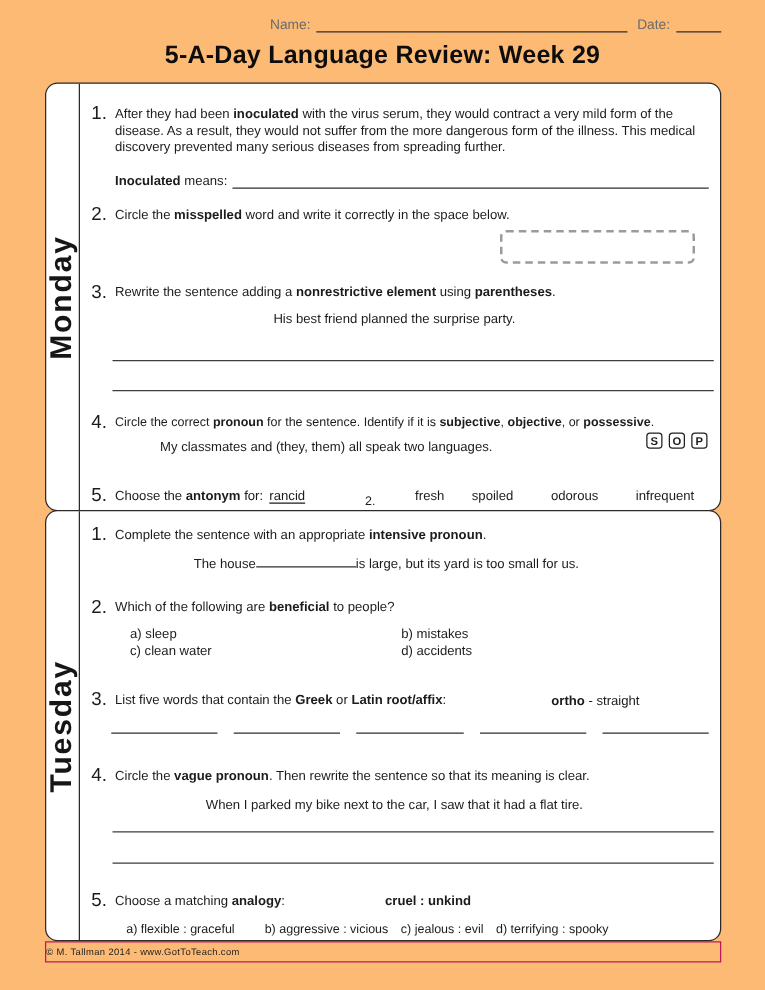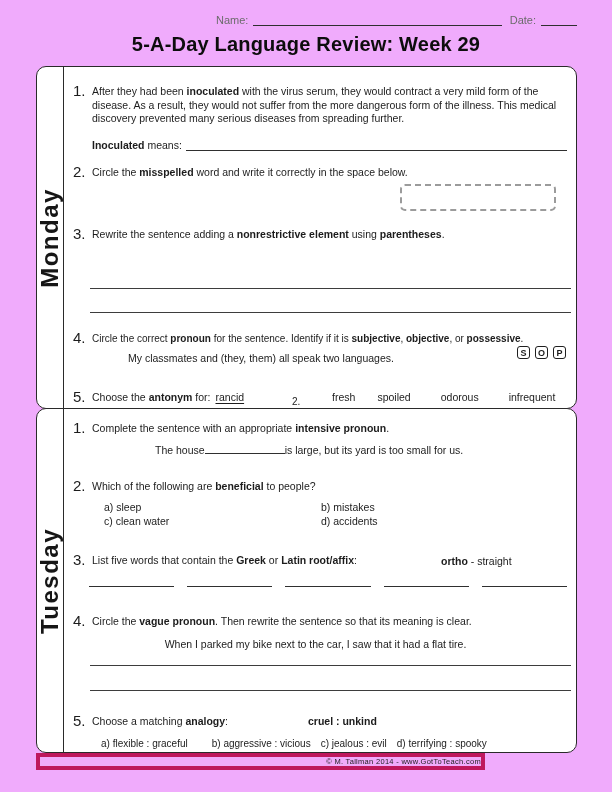--- a/index.html
+++ b/index.html
@@ -1,17 +1,17 @@
 <!DOCTYPE html>
 <html><head>
 <meta charset="utf-8">
 <style>
 *{box-sizing:border-box;margin:0;padding:0}
 html,body{background:#ffffff}
-.page{position:relative;width:612px;height:792px;margin:0 auto;background:#f0abfc;font-family:"Liberation Sans","DejaVu Sans",sans-serif;color:#1c1c1c;overflow:hidden}
+.page{position:relative;width:612px;height:792px;margin:0 auto;background:#fdba74;font-family:"Liberation Sans","DejaVu Sans",sans-serif;color:#1c1c1c;overflow:hidden}
 .name-row{position:absolute;top:13px;left:216px;right:35px;display:flex;align-items:flex-end;font-size:11px;color:#6b6b6b}
 .blank{display:inline-block;border-bottom:1.3px solid #2f2f2f}
 .name-blank{flex:1;height:13px;margin:0 8px 0 5px}
 .date-blank{width:36px;height:13px;margin-left:5px}
 .title-wrap{position:absolute;top:33px;left:0;width:100%;text-align:center}
 .title{display:inline-block;font-size:20px;font-weight:700;border-bottom:2px solid #111;padding-bottom:18px;letter-spacing:.2px;color:#0d0d0d}
 .day-box{position:absolute;left:36px;width:541px;border:1.6px solid #2a2a2a;border-radius:10px;background:#fff}
 .monday{top:66px;height:343px}
 .tuesday{top:408px;height:345px}
 .day-col{position:absolute;left:0;top:0;bottom:0;width:27px;border-right:1.4px solid #2a2a2a;display:flex;align-items:center;justify-content:center}
@@ -32,21 +32,21 @@
 .u-word{text-decoration:underline;text-underline-offset:2px;margin-left:5px}
 .opt{white-space:nowrap}
 .blank-inline{display:inline-block;width:80px;height:11px;border-bottom:1.3px solid #2f2f2f;vertical-align:baseline}
 .t2opts{position:absolute;display:grid;grid-template-columns:217px auto;row-gap:2px}
 .root-note{position:absolute;white-space:nowrap}
 .five-blanks{position:absolute;left:25px;right:9px;display:flex;gap:13px}
 .fb{flex:1;height:11px;border-bottom:1.3px solid #2f2f2f}
 .plain-line{position:absolute;white-space:nowrap}
 .optrow{position:absolute;display:flex}
 .stray{position:absolute;left:292px;top:396px;font-size:10px;color:#1c1c1c}
-.footer{position:absolute;left:36px;top:753px;width:449px;height:17px;border:4px solid #be185d;display:flex;align-items:center;justify-content:flex-end;font-size:7.5px;color:#222;letter-spacing:.3px}
+.footer{position:absolute;left:36px;top:753px;width:541px;height:17px;border:1px solid #be185d;display:flex;align-items:center;justify-content:flex-start;font-size:7.5px;color:#222;letter-spacing:.3px}
 b{font-weight:700}
 </style>
 </head>
 <body>
 
 <div class="page">
 
   <div class="name-row">
     <span>Name:</span>
     <span class="blank name-blank"></span>
@@ -76,20 +76,21 @@
       <div class="q" style="top:96px">
         <span class="qnum">2.</span>
         <div class="qbody">Circle the <b>misspelled</b> word and write it correctly in the space below.</div>
       </div>
       <div class="dashed-box"></div>
 
       <div class="q" style="top:158px">
         <span class="qnum">3.</span>
         <div class="qbody">Rewrite the sentence adding a <b>nonrestrictive element</b> using <b>parentheses</b>.</div>
       </div>
+      <div class="center-line" style="top:182px">His best friend planned the surprise party.</div>
       <div class="wline" style="top:221px"></div>
       <div class="wline" style="top:245px"></div>
 
       <div class="q" style="top:262px">
         <span class="qnum">4.</span>
         <div class="qbody" style="white-space:nowrap;font-size:10px">Circle the correct <b>pronoun</b> for the sentence.  Identify if it is <b>subjective</b>, <b>objective</b>, or <b>possessive</b>.</div>
       </div>
       <div class="plain-line" style="top:285px;left:64px">My classmates and  (they,  them)  all speak two languages.</div>
       <div class="sop" style="top:279px;left:453px">
         <span class="lbox">S</span>

